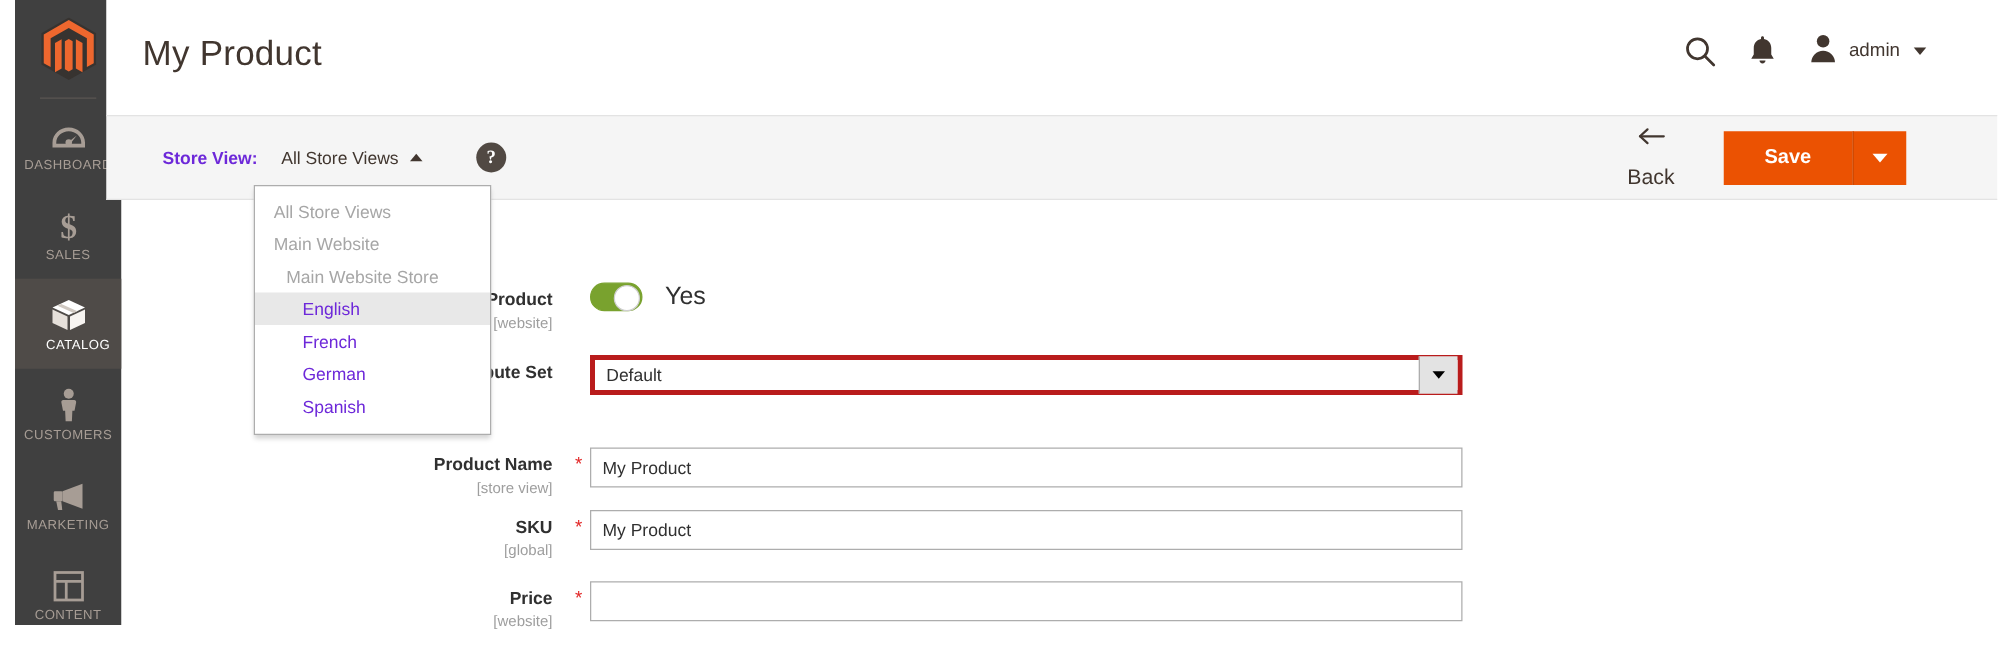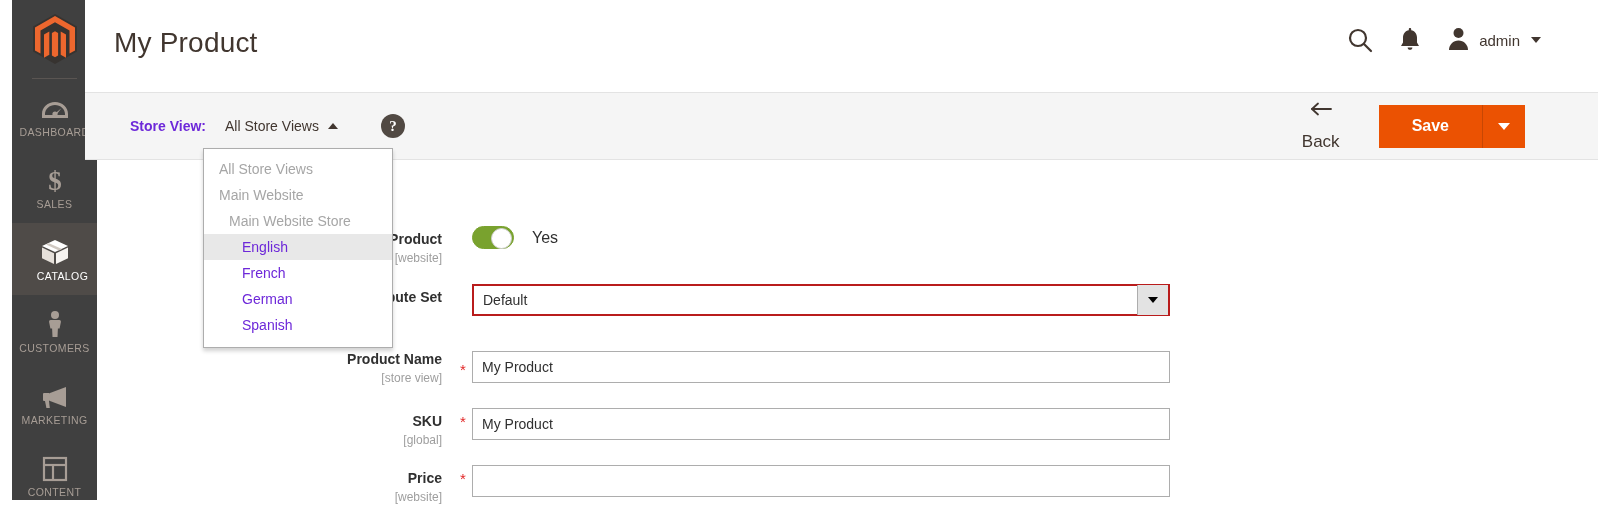--- a/index.html
+++ b/index.html
@@ -194,35 +194,35 @@
     position: relative; cursor: pointer;
     display: inline-block;
   }
   .toggle::after {
     content: ""; position: absolute;
     width: 19px; height: 19px; border-radius: 50%;
     background: #ffffff; top: 1px; right: 1px;
     border: 1px solid #cfcfcf;
   }
   .toggle-text {
-    font-size: 16px; color: #303030; margin-left: 18px;
+    font-size: 20px; color: #303030; margin-left: 18px;
   }
 
   .input-text {
     width: 698px; height: 32px;
     border: 1px solid #adadad;
     font-size: 14px; color: #303030;
     padding: 0 9px;
     font-family: "Liberation Sans", sans-serif;
     background: #ffffff;
     outline: none;
   }
   .select-wrap {
     width: 698px; height: 32px;
-    border: 2px solid #b91c1c;
+    border: 4px solid #b91c1c;
     display: flex; align-items: center;
     background: #ffffff;
     position: relative;
     cursor: pointer;
   }
   .select-value {
     font-size: 14px; color: #303030; padding-left: 9px; flex: 1;
   }
   .select-arrow {
     width: 31px; height: 30px;
@@ -427,21 +427,21 @@
       <div class="field-control">
         <div class="select-wrap">
           <span class="select-value">Default</span>
           <span class="select-arrow">
             <span class="caret-down-sm"></span>
           </span>
         </div>
       </div>
     </div>
 
-    <div class="form-row" style="left:0; top:186px;align-items:center;">
+    <div class="form-row" style="left:0; top:198px;">
       <div class="field-label">
         <span>Product Name</span>
         <span class="field-scope">[store view]</span>
       </div>
       <div class="req-star">*</div>
       <div class="field-control">
         <input class="input-text" type="text" value="My Product" style="">
       </div>
     </div>
 

